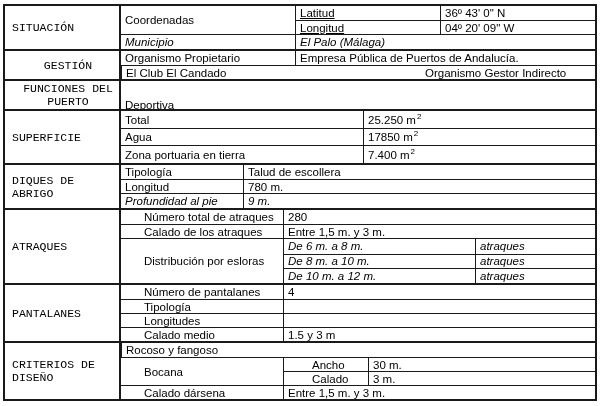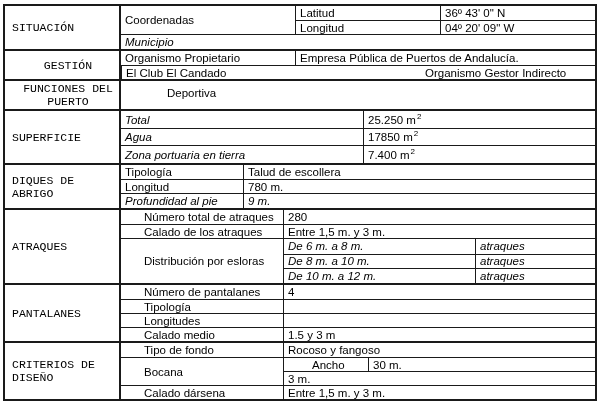--- a/index.html
+++ b/index.html
@@ -17,21 +17,21 @@
 
   .row { display: flex; }
   .col { display: flex; flex-direction: column; flex: 1 1 auto; min-width: 0; }
   .cell { display: flex; align-items: center; padding-left: 4px; font-size: 11.5px;
           white-space: nowrap; overflow: hidden; min-width: 0; }
   .grow { flex: 1 1 auto; }
 
   .bl  { border-left: 1px solid var(--ln); }
   .bt  { border-top: 1px solid var(--ln); }
 
-  .w174 { flex: 0 0 174px; } .w145 { flex: 0 0 145px; } .w242 { flex: 0 0 242px; font-style: italic; }
+  .w174 { flex: 0 0 174px; } .w145 { flex: 0 0 145px; text-decoration: underline; } .w242 { flex: 0 0 242px; }
   .w122 { flex: 0 0 122px; } .w162 { flex: 0 0 162px; padding-left: 23px; } .w192 { flex: 0 0 192px; }
   .w85  { flex: 0 0 85px; padding-left: 28px; }
 
   .h14 { height: 14px; } .h15 { height: 15px; font-style: italic; } .h17 { height: 17px; } .h18 { height: 18px; }
   .h28 { height: 28px; } .h45 { height: 45px; }
 
   sup.sq { font-size: 8px; line-height: 0; margin-left: 1px; transform: translateY(-3px); }
 </style>
 </head>
 <body>
@@ -50,20 +50,21 @@
               <div class="cell grow bl">36º 43' 0" N</div>
             </div>
             <div class="row h14 bt">
               <div class="cell w145 bl">Longitud</div>
               <div class="cell grow bl">04º 20' 09" W</div>
             </div>
           </div>
         </div>
         <div class="row h15 bt">
           <div class="cell w174">Municipio</div>
+          <div class="cell grow bl">El Palo (Málaga)</div>
         </div>
       </div>
     </div>
 
     <div class="sec">
       <div class="sec-label center">GESTIÓN</div>
       <div class="sec-body">
         <div class="row h14">
           <div class="cell w174">Organismo Propietario</div>
           <div class="cell grow bl">Empresa Pública de Puertos de Andalucía.</div>
@@ -73,21 +74,21 @@
           <div class="cell w174">Organismo Gestor Indirecto</div>
         </div>
       </div>
     </div>
 
     <div class="sec">
       <div class="sec-label center">FUNCIONES DEL
 PUERTO</div>
       <div class="sec-body">
         <div class="row h28">
-          <div class="cell grow" style="align-items:flex-start; padding-top:6px;margin-left:42px;">Deportiva</div>
+          <div class="cell grow" style="align-items:flex-start; padding-top:18px;">Deportiva</div>
         </div>
       </div>
     </div>
 
     <div class="sec">
       <div class="sec-label">SUPERFICIE</div>
       <div class="sec-body">
         <div class="row h17">
           <div class="cell w242">Total</div>
           <div class="cell grow bl">
@@ -182,31 +183,31 @@
           <div class="cell grow bl">1.5 y 3 m</div>
         </div>
       </div>
     </div>
 
     <div class="sec">
       <div class="sec-label">CRITERIOS DE
 DISEÑO</div>
       <div class="sec-body">
         <div class="row h14">
-          <div class="cell w162">Tipo de fondo</div>
           <div class="cell grow bl">Rocoso y fangoso</div>
         </div>
         <div class="row h28 bt">
           <div class="cell w162">Bocana</div>
           <div class="col">
             <div class="row h14">
               <div class="cell w85 bl">Ancho</div>
               <div class="cell grow bl">30 m.</div>
             </div>
             <div class="row h14 bt">
+              <div class="cell w85 bl">Calado</div>
               <div class="cell grow bl">3 m.</div>
             </div>
           </div>
         </div>
         <div class="row h14 bt">
           <div class="cell w162">Calado dársena</div>
           <div class="cell grow bl">Entre 1,5 m. y 3 m.</div>
         </div>
       </div>
     </div>

